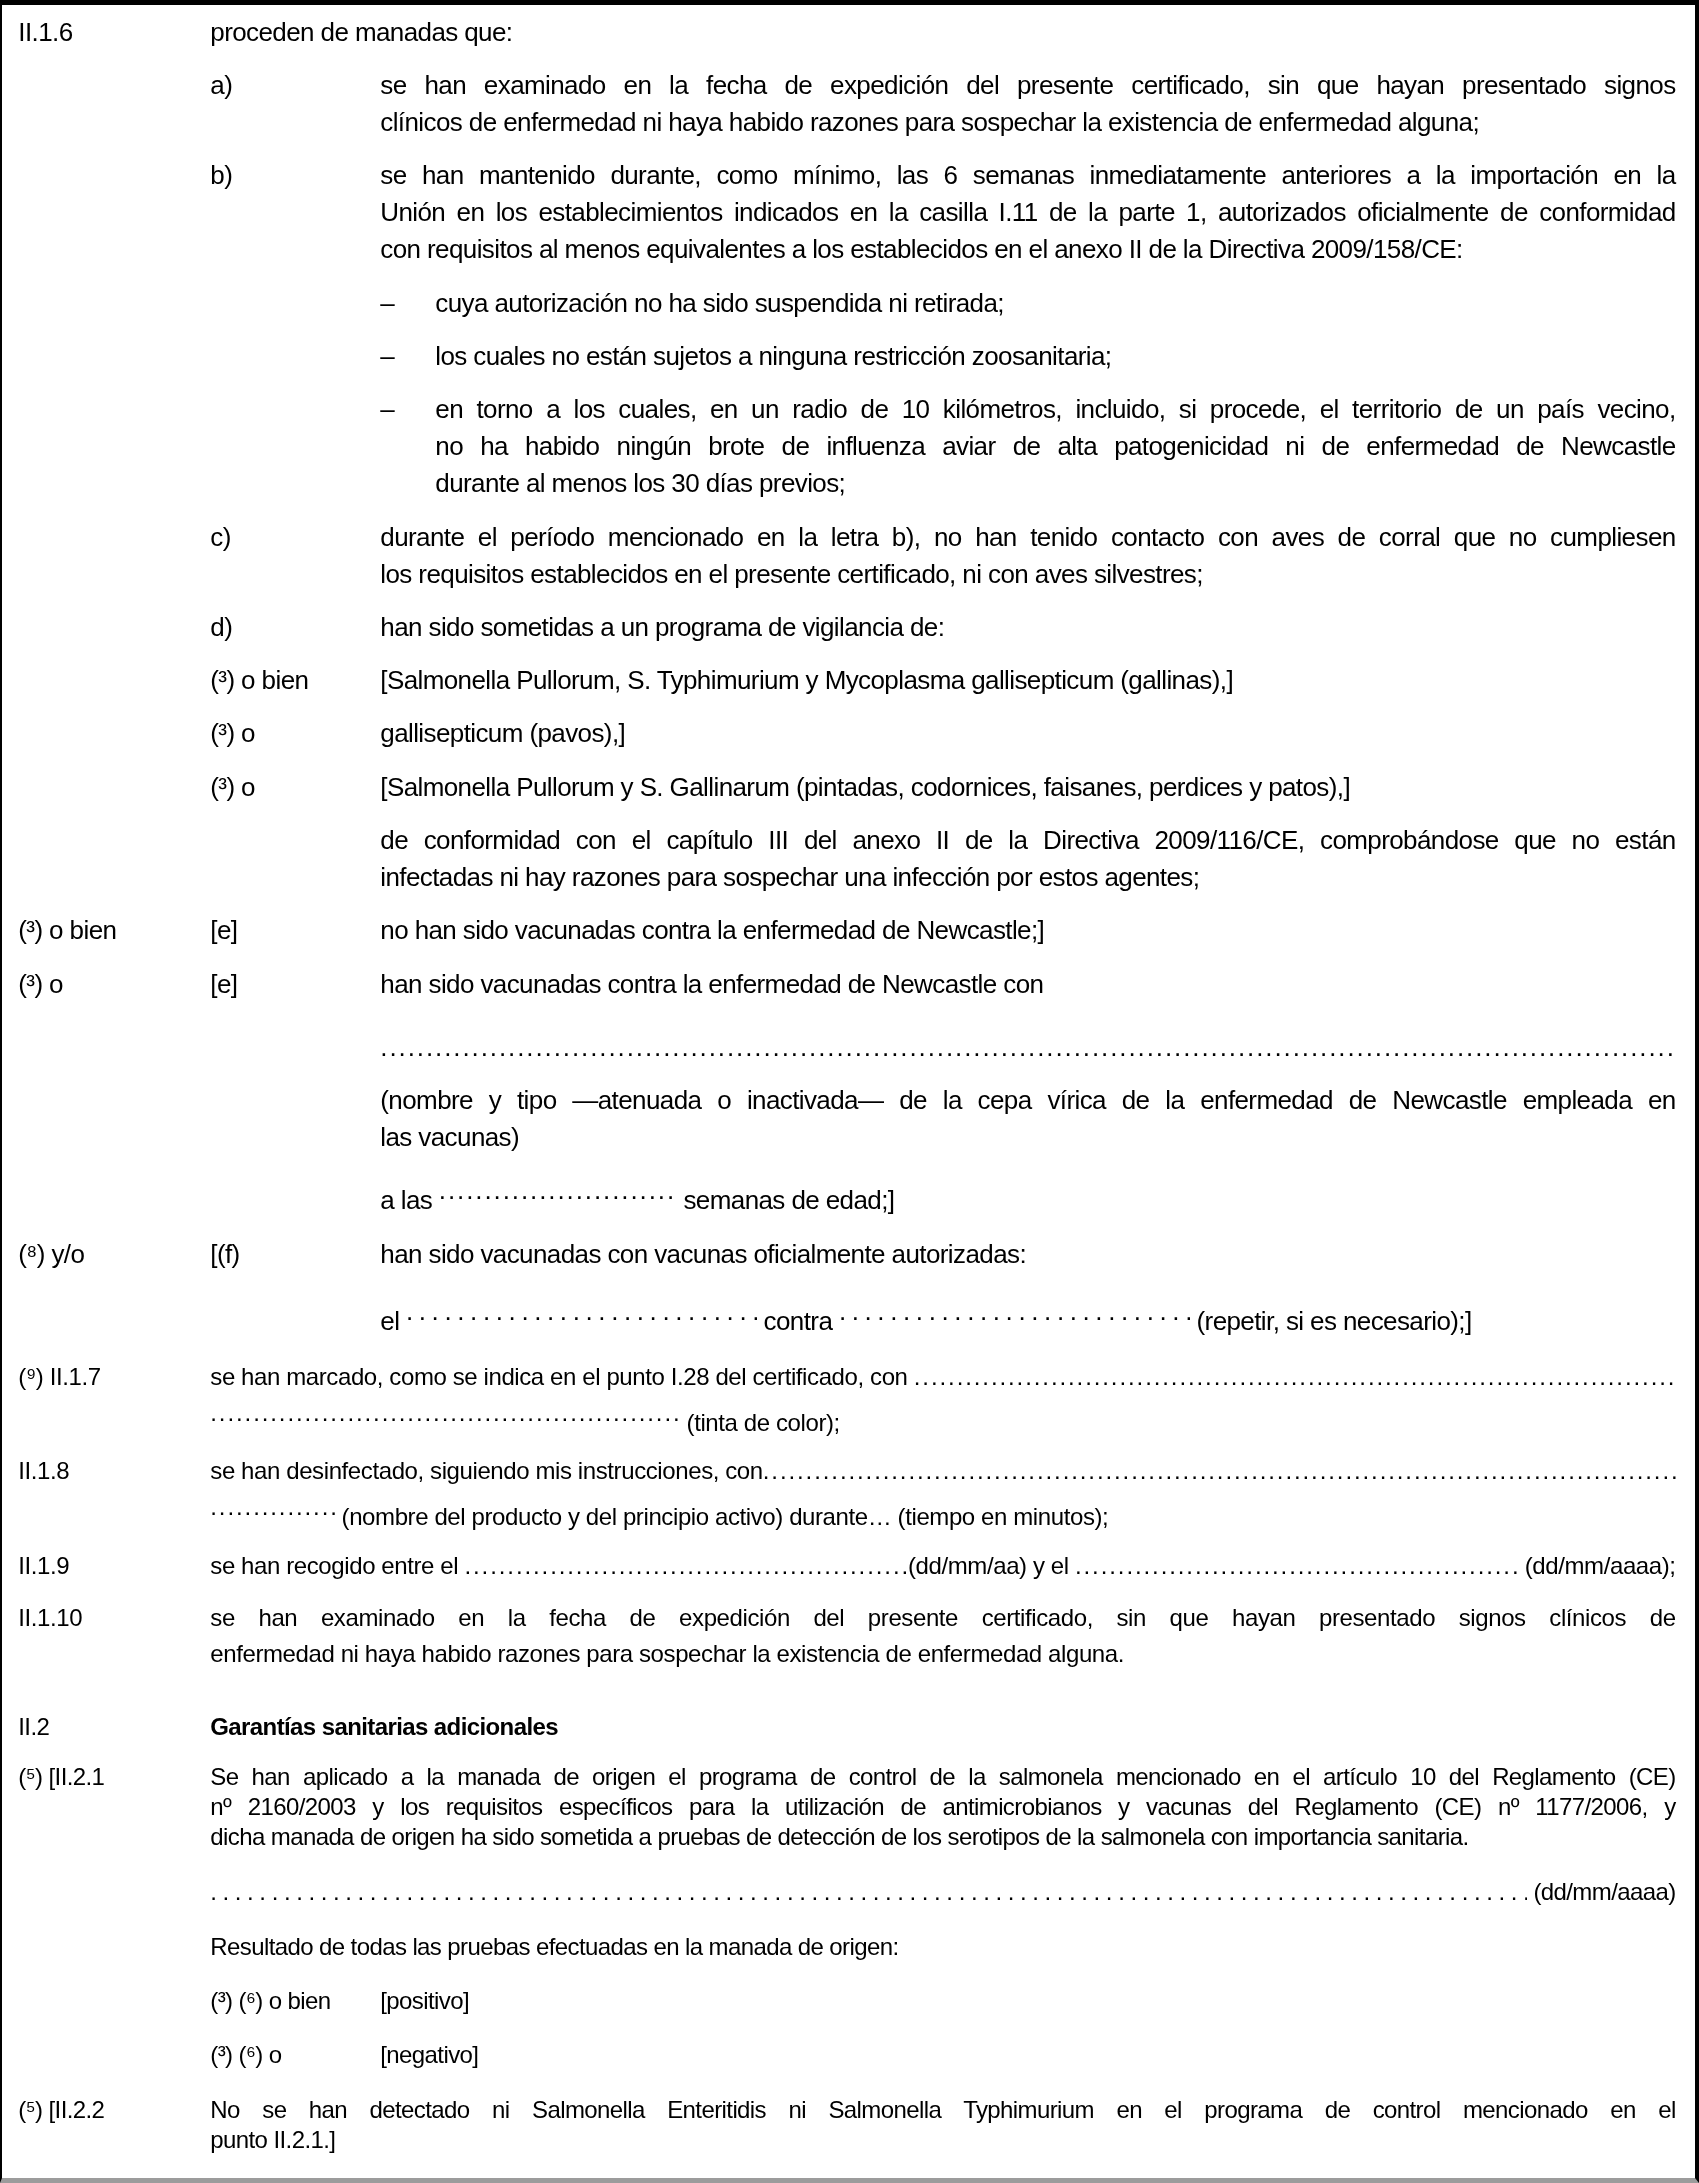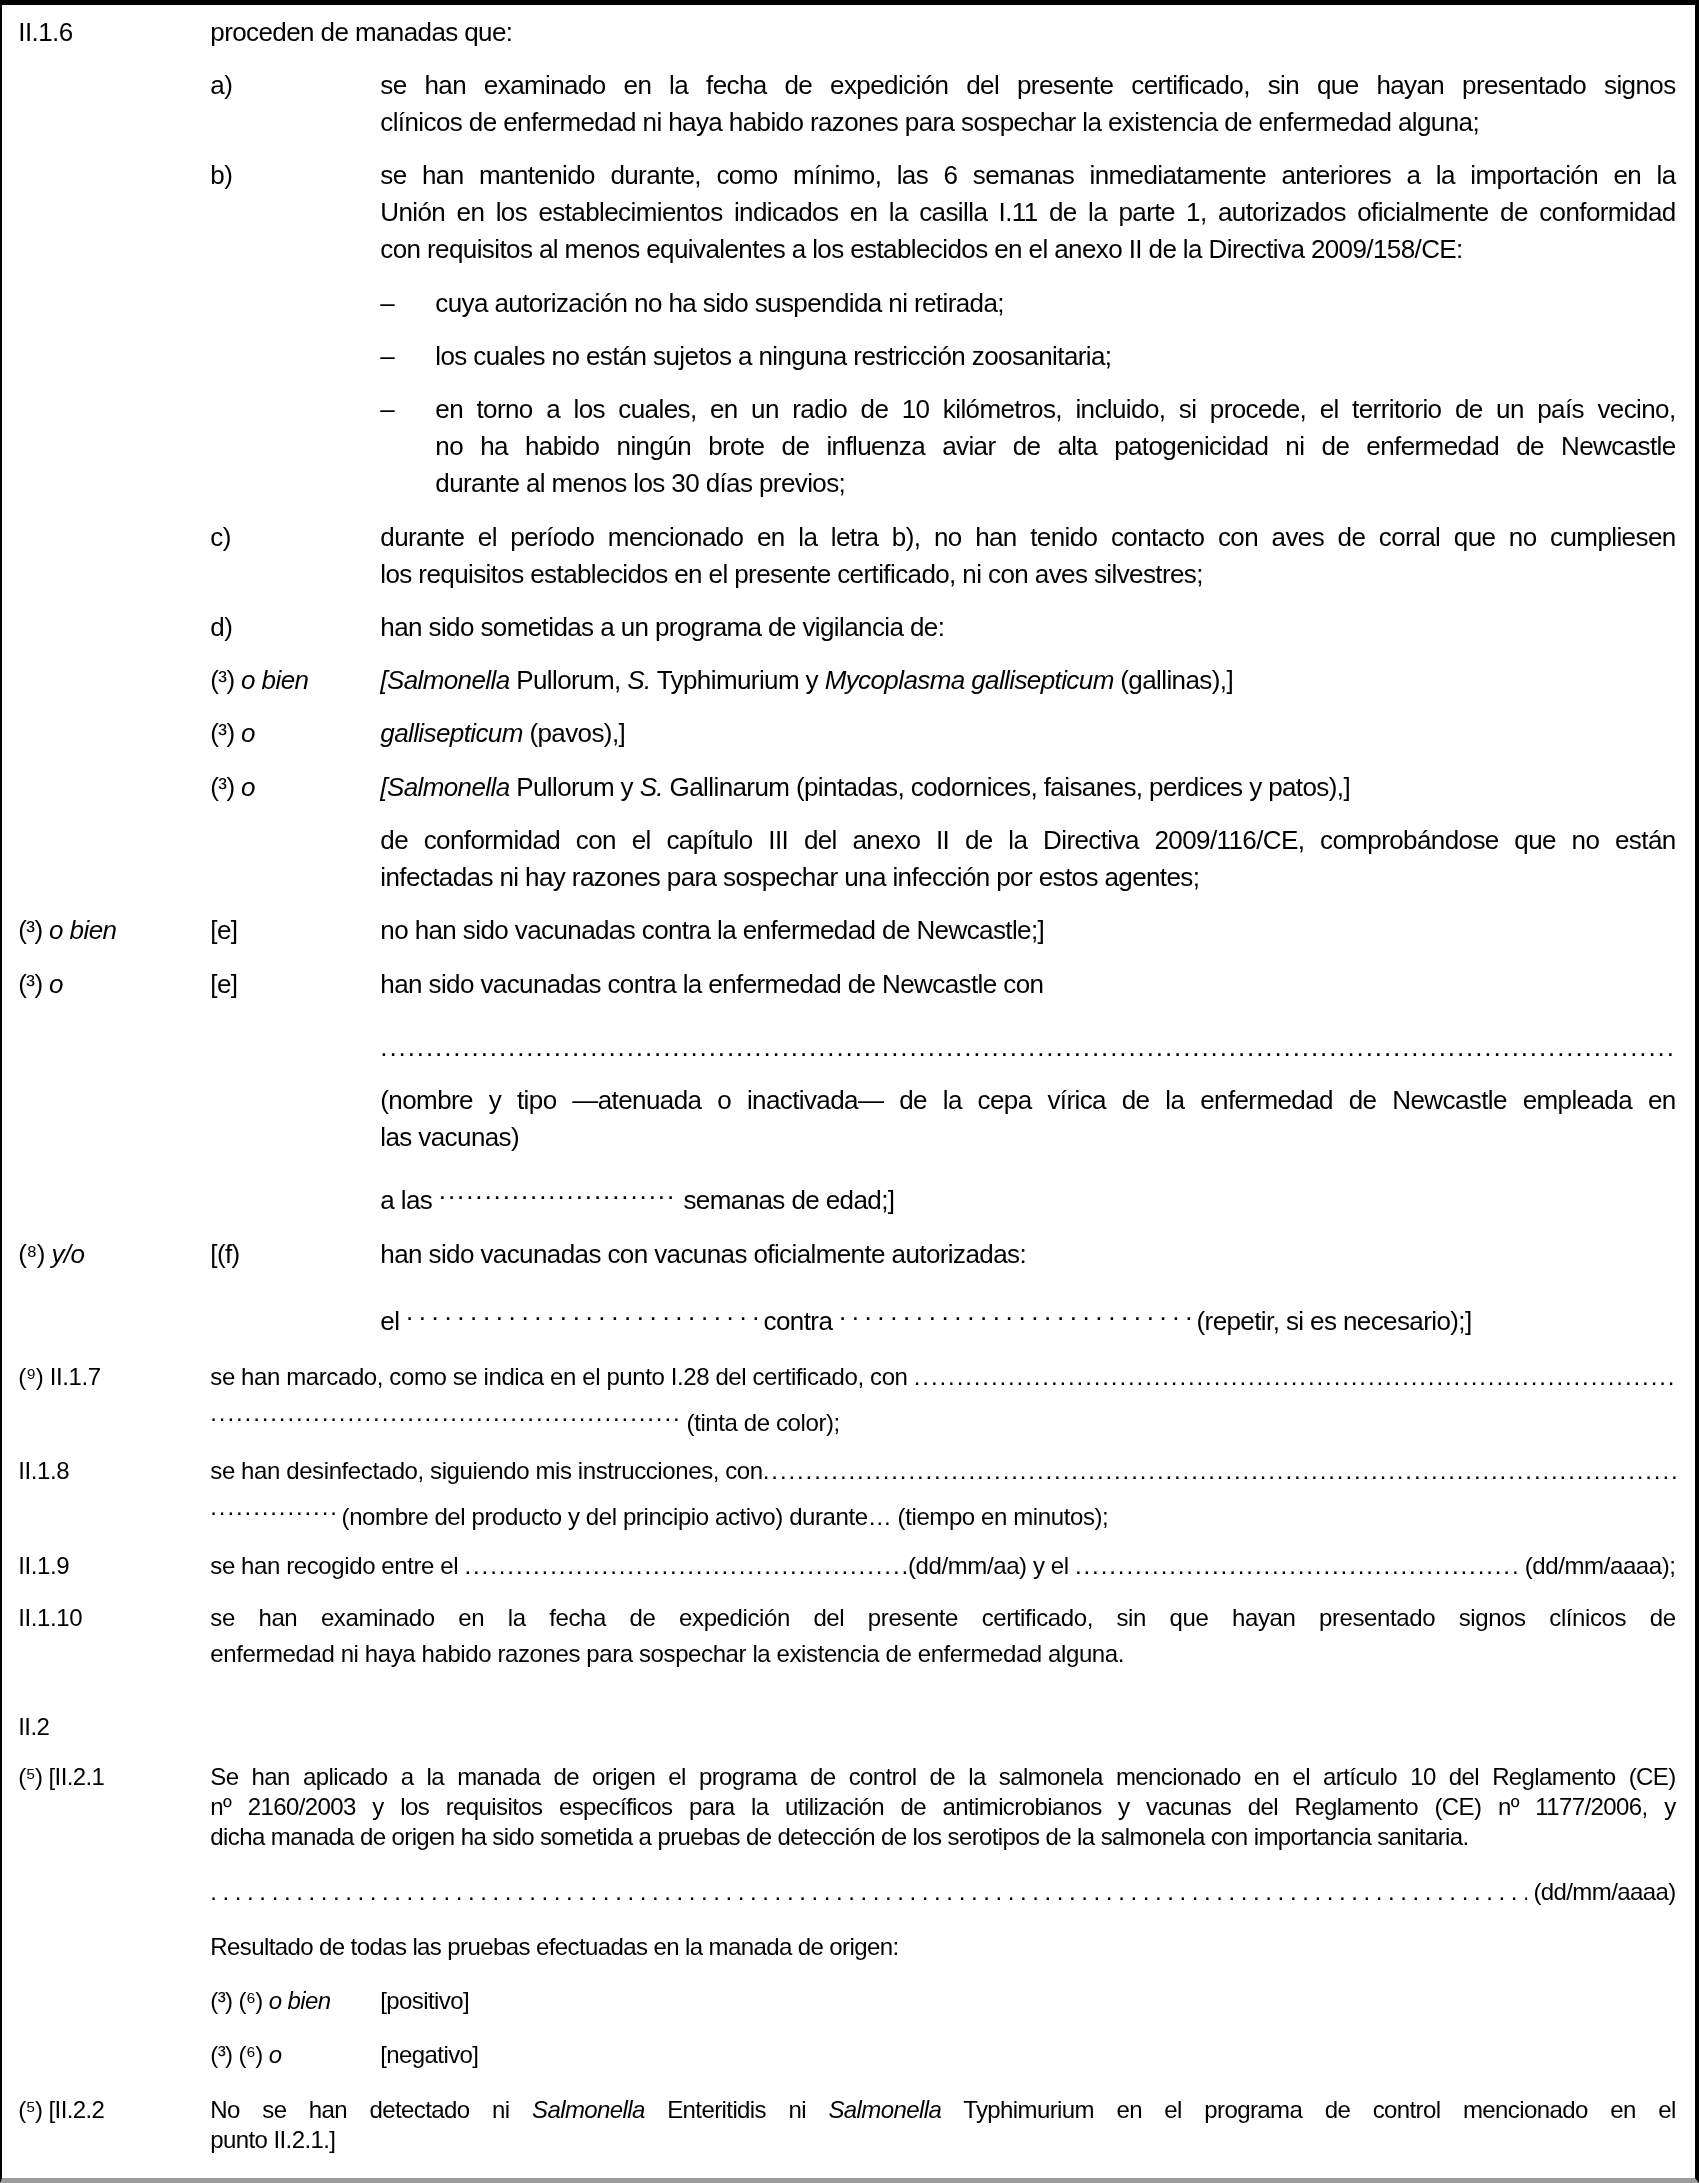--- a/index.html
+++ b/index.html
@@ -10,21 +10,21 @@
     padding:8.8px 19.4px 0 16.3px;overflow:hidden;
     font-family:"Liberation Sans","DejaVu Sans",sans-serif;color:#000;background:#fff;
   }
   .row{display:grid;grid-template-columns:192px 170px 1fr;}
   .s1{font-size:26px;line-height:37px;letter-spacing:-0.6px;}
   .s2{font-size:24px;line-height:36px;letter-spacing:-0.4px;}
   .s3{font-size:24px;line-height:30px;letter-spacing:-0.6px;}
   .cell{min-width:0;}
   .line{width:100%;}
   .just{text-align:justify;text-align-last:justify;}
-  .it{font-style:italic;}
+  .it{}
   .bold{font-weight:bold;}
   .hangcell{display:grid;grid-template-columns:55px 1fr;}
   .txt{white-space:pre-wrap;}
   .lead{display:inline-block;overflow:hidden;white-space:nowrap;
         letter-spacing:1.9px;max-width:100%;vertical-align:baseline;}
   .lead.sp{letter-spacing:5.6px;}
   .flexline{display:flex;align-items:baseline;}
   .flexline .txt{white-space:pre;flex:0 0 auto;}
   .flexline .lead{min-width:0;}
   .lead.fill{flex:1 1 0;}
@@ -233,20 +233,23 @@
       </div>
       <div class="cell" style="grid-column: 2 / 4;">
         <div class="line just"><span class="txt">se han examinado en la fecha de expedición del presente certificado, sin que hayan presentado signos clínicos de</span></div>
         <div class="line"><span class="txt">enfermedad ni haya habido razones para sospechar la existencia de enfermedad alguna.</span></div>
       </div>
     </div>
     <div class="row s3" style="margin-top: 40px;">
       <div class="cell" style="grid-column: 1;">
         <div class="line"><span class="txt">II.2</span></div>
       </div>
+      <div class="cell" style="grid-column: 2 / 4;">
+        <div class="line"><span class="txt bold">Garantías sanitarias adicionales</span></div>
+      </div>
     </div>
     <div class="row s3" style="margin-top: 20px;">
       <div class="cell" style="grid-column: 1;">
         <div class="line"><span class="txt">(⁵) [II.2.1</span></div>
       </div>
       <div class="cell" style="grid-column: 2 / 4;">
         <div class="line just"><span class="txt">Se han aplicado a la manada de origen el programa de control de la salmonela mencionado en el artículo 10 del Reglamento (CE)</span></div>
         <div class="line just"><span class="txt">nº 2160/2003 y los requisitos específicos para la utilización de antimicrobianos y vacunas del Reglamento (CE) nº 1177/2006, y</span></div>
         <div class="line"><span class="txt">dicha manada de origen ha sido sometida a pruebas de detección de los serotipos de la salmonela con importancia sanitaria.</span></div>
       </div>

